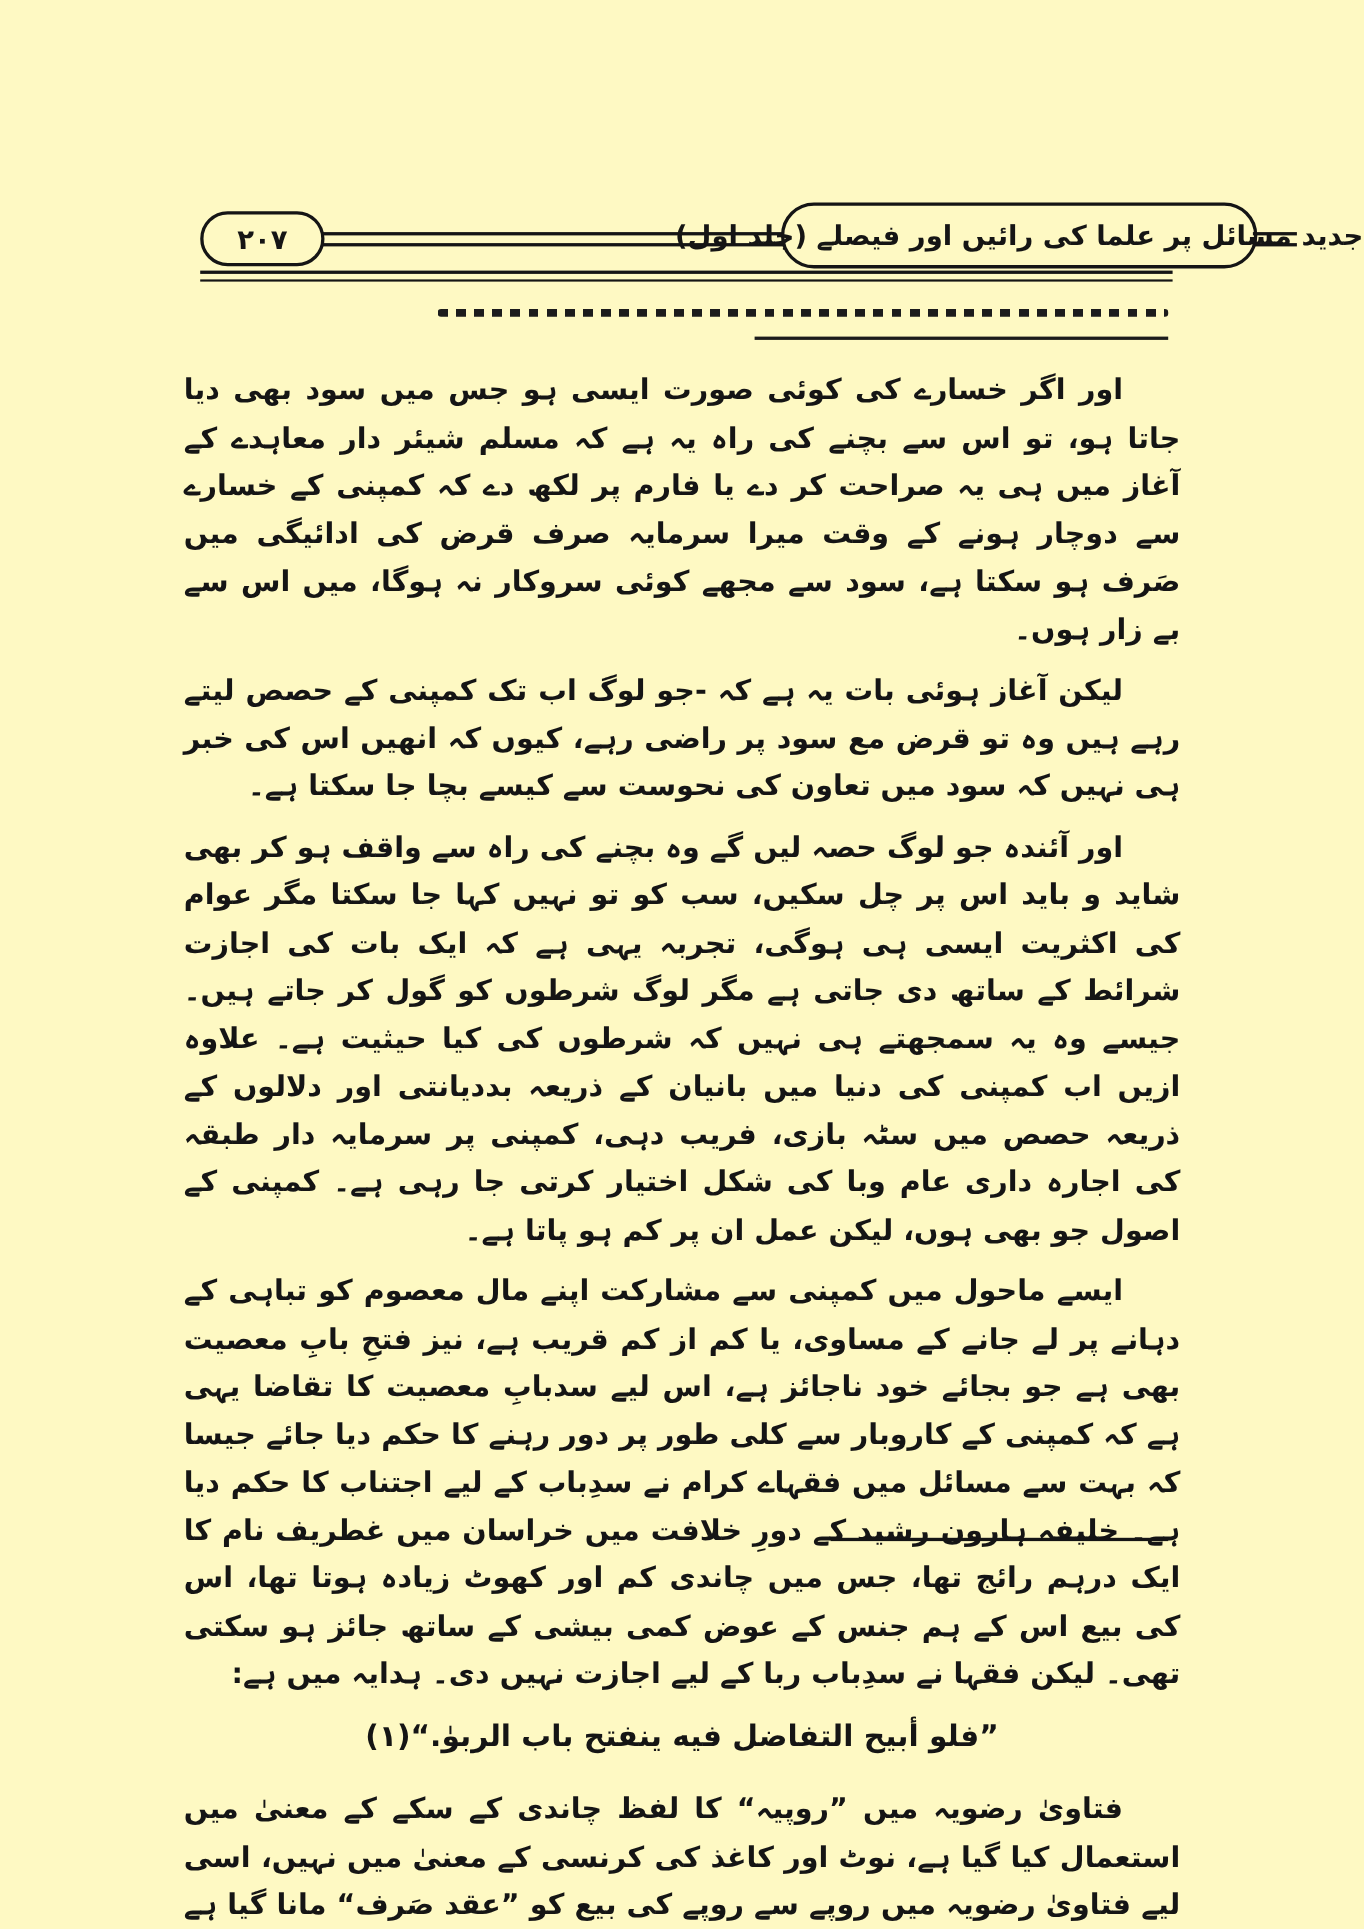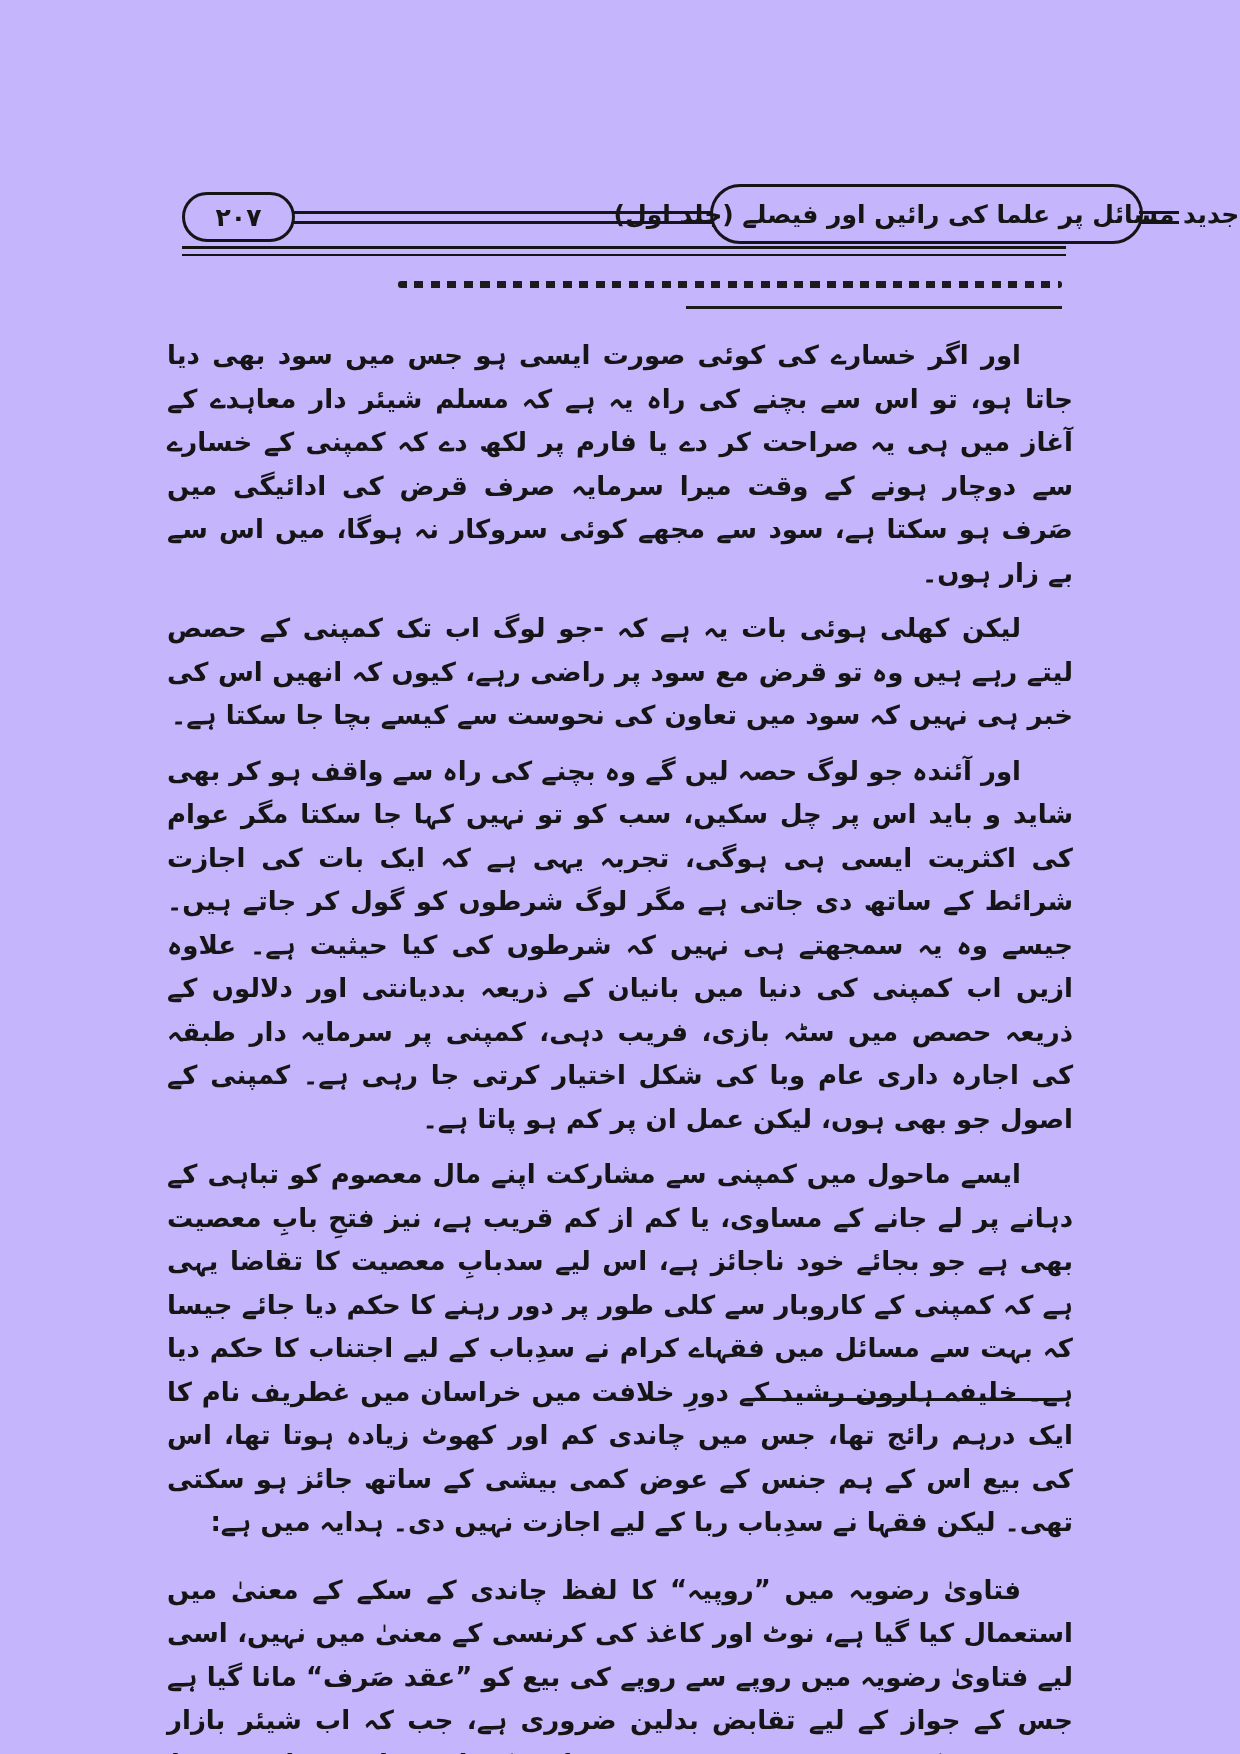--- a/index.html
+++ b/index.html
@@ -1,20 +1,20 @@
 <!DOCTYPE html>
 <html lang="ur"><head>
 <meta charset="utf-8">
 <style>
   html,body{margin:0;padding:0;background:#888;}
   .sheet{
     position:relative;
     width:1240px;height:1754px;
     margin:0 auto;
-    background:#c4b5fd;
+    background:#fef9c3;
     font-family:"DejaVu Sans", sans-serif;
     color:#151515;
     overflow:hidden;
   }
   
   .pn-pill{
     position:absolute;left:182px;top:192px;width:107px;height:44px;
     border:3px solid #151515;border-radius:26px;
     display:flex;align-items:center;justify-content:center;
     font-size:25px;font-weight:bold;direction:rtl;
@@ -86,24 +86,27 @@
   <div class="hdr-connector"></div>
   <div class="title-box">جدید مسائل پر علما کی رائیں اور فیصلے (جلد اول)</div>
   <div class="hdr-stub"></div>
   <div class="hdr-divider"></div>
 
   <div class="orn-dashed"></div>
   <div class="orn-solid"></div>
 
   <main>
     <p class="para">اور اگر خسارے کی کوئی صورت ایسی ہو جس میں سود بھی دیا جاتا ہو، تو اس سے بچنے کی راہ یہ ہے کہ مسلم شیئر دار معاہدے کے آغاز میں ہی یہ صراحت کر دے یا فارم پر لکھ دے کہ کمپنی کے خسارے سے دوچار ہونے کے وقت میرا سرمایہ صرف قرض کی ادائیگی میں صَرف ہو سکتا ہے، سود سے مجھے کوئی سروکار نہ ہوگا، میں اس سے بے زار ہوں۔</p>
-    <p class="para">لیکن کھلی ہوئی بات یہ ہے کہ -جو لوگ اب تک کمپنی کے حصص لیتے رہے ہیں وہ تو قرض مع سود پر راضی رہے، کیوں کہ انھیں اس کی خبر ہی نہیں کہ سود میں تعاون کی نحوست سے کیسے بچا جا سکتا ہے۔</p>
+    <p class="para">لیکن آغاز ہوئی بات یہ ہے کہ -جو لوگ اب تک کمپنی کے حصص لیتے رہے ہیں وہ تو قرض مع سود پر راضی رہے، کیوں کہ انھیں اس کی خبر ہی نہیں کہ سود میں تعاون کی نحوست سے کیسے بچا جا سکتا ہے۔</p>
     <p class="para">اور آئندہ جو لوگ حصہ لیں گے وہ بچنے کی راہ سے واقف ہو کر بھی شاید و باید اس پر چل سکیں، سب کو تو نہیں کہا جا سکتا مگر عوام کی اکثریت ایسی ہی ہوگی، تجربہ یہی ہے کہ ایک بات کی اجازت شرائط کے ساتھ دی جاتی ہے مگر لوگ شرطوں کو گول کر جاتے ہیں۔ جیسے وہ یہ سمجھتے ہی نہیں کہ شرطوں کی کیا حیثیت ہے۔ علاوہ ازیں اب کمپنی کی دنیا میں بانیان کے ذریعہ بددیانتی اور دلالوں کے ذریعہ حصص میں سٹہ بازی، فریب دہی، کمپنی پر سرمایہ دار طبقہ کی اجارہ داری عام وبا کی شکل اختیار کرتی جا رہی ہے۔ کمپنی کے اصول جو بھی ہوں، لیکن عمل ان پر کم ہو پاتا ہے۔</p>
     <p class="para">ایسے ماحول میں کمپنی سے مشارکت اپنے مال معصوم کو تباہی کے دہانے پر لے جانے کے مساوی، یا کم از کم قریب ہے، نیز فتحِ بابِ معصیت بھی ہے جو بجائے خود ناجائز ہے، اس لیے سدبابِ معصیت کا تقاضا یہی ہے کہ کمپنی کے کاروبار سے کلی طور پر دور رہنے کا حکم دیا جائے جیسا کہ بہت سے مسائل میں فقہاے کرام نے سدِباب کے لیے اجتناب کا حکم دیا ہے۔ خلیفہ ہارون رشید کے دورِ خلافت میں خراسان میں غطریف نام کا ایک درہم رائج تھا، جس میں چاندی کم اور کھوٹ زیادہ ہوتا تھا، اس کی بیع اس کے ہم جنس کے عوض کمی بیشی کے ساتھ جائز ہو سکتی تھی۔ لیکن فقہا نے سدِباب ربا کے لیے اجازت نہیں دی۔ ہدایہ میں ہے:</p>
 
+    <p class="arabic-quote">
+      <span>”فلو أبيح التفاضل فيه ينفتح باب الربوٰ.“</span><span class="fn-marker">(۱)</span>
+    </p>
 
     <p class="para"></p>
 
     <div class="couplet">
       <span class="hemistich"></span>
       <span class="hemistich">
         <span></span><span class="fn-marker"></span>
       </span>
     </div>
 

